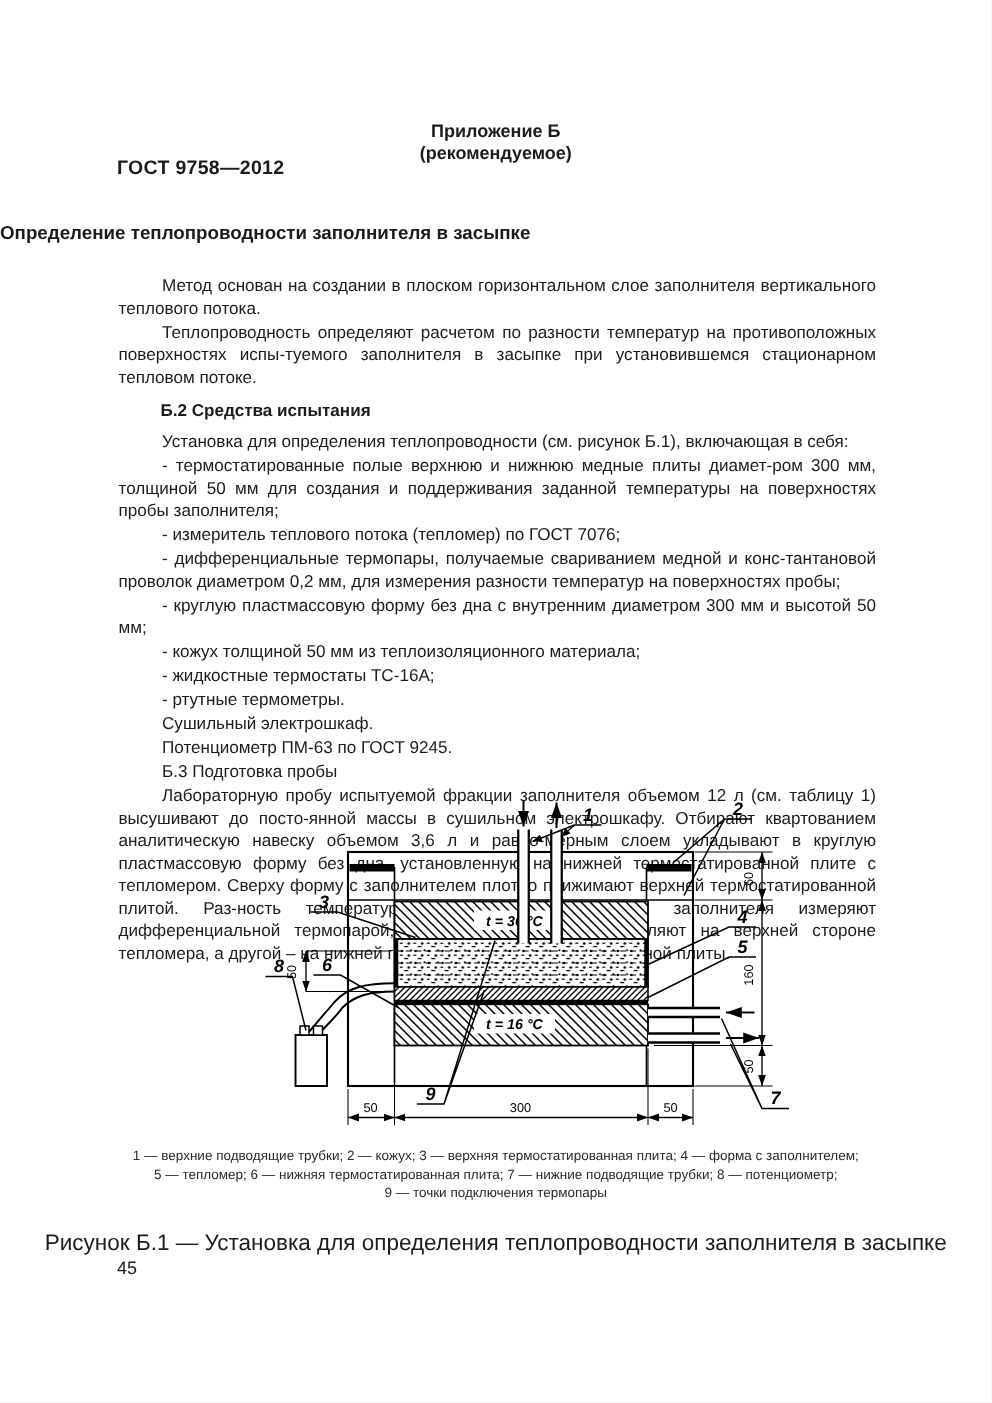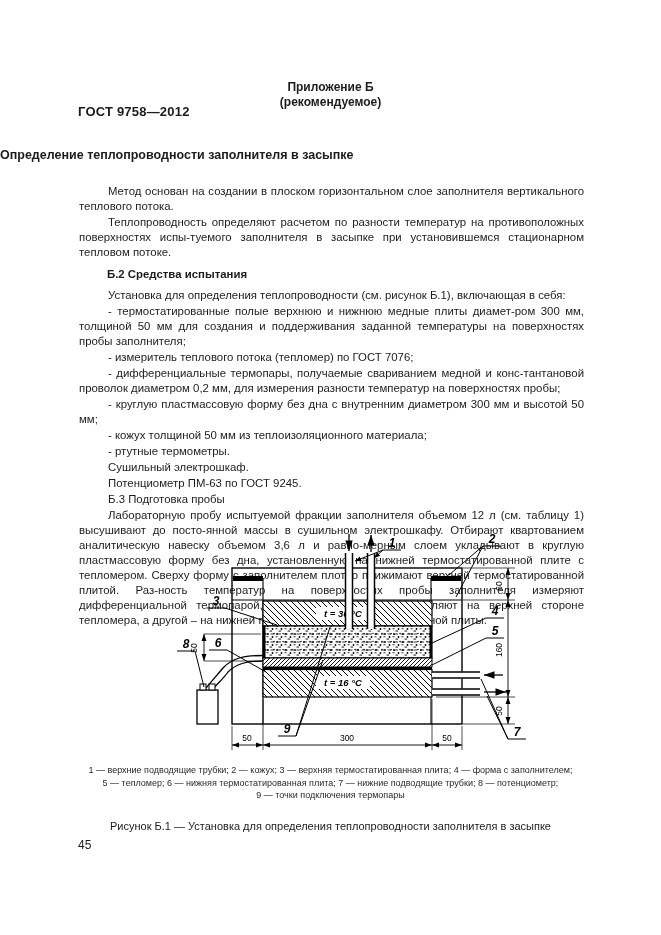--- a/index.html
+++ b/index.html
@@ -14,21 +14,21 @@
   .textcol{position:absolute;left:78px;top:183px;width:507px;font-size:11.4px;line-height:15px;text-align:justify;}
   .textcol p{margin:1px;text-indent:29px;}
   .textcol p.h{font-weight:bold;margin:7px 0 6px 0;}
   .figwrap{position:absolute;left:140px;top:528px;width:430px;height:232px;}
   svg text{font-family:"Liberation Sans","DejaVu Sans",sans-serif;}
   .callout{font-size:12px;font-weight:bold;font-style:italic;}
   .dimtxt{font-size:8.5px;}
   .temptxt{font-size:9.5px;font-weight:bold;font-style:italic;}
   .legend{position:absolute;left:60px;top:764px;width:541px;text-align:center;font-size:9px;line-height:12.5px;color:#2a2a2a;}
   .legend div{margin:0;}
-  .caption{position:absolute;left:0;top:820px;width:100%;text-align:center;font-size:11px;}
+  .caption{position:absolute;left:0;top:820px;width:100%;text-align:center;font-size:15px;}
   .pagenum{position:absolute;left:78px;top:838px;font-size:12px;}
 </style>
 </head>
 <body>
 
 <div class="page">
 
   <div class="doc-code">ГОСТ 9758—2012</div>
 
   <div class="appendix">
@@ -41,20 +41,21 @@
   <div class="textcol">
     <p>Метод основан на создании в плоском горизонтальном слое заполнителя вертикального теплового потока.</p>
     <p>Теплопроводность определяют расчетом по разности температур на противоположных поверхностях испы-туемого заполнителя в засыпке при установившемся стационарном тепловом потоке.</p>
     <p class="h">Б.2 Средства испытания</p>
     <p>Установка для определения теплопроводности (см. рисунок Б.1), включающая в себя:</p>
     <p>- термостатированные полые верхнюю и нижнюю медные плиты диамет-ром 300 мм, толщиной 50 мм для создания и поддерживания заданной температуры на поверхностях пробы заполнителя;</p>
     <p>- измеритель теплового потока (тепломер) по ГОСТ 7076;</p>
     <p>- дифференциальные термопары, получаемые свариванием медной и конс-тантановой проволок диаметром 0,2 мм, для измерения разности температур на поверхностях пробы;</p>
     <p>- круглую пластмассовую форму без дна с внутренним диаметром 300 мм и высотой 50 мм;</p>
     <p>- кожух толщиной 50 мм из теплоизоляционного материала;</p>
+    <p>- жидкостные термостаты ТС-16А;</p>
     <p>- ртутные термометры.</p>
     <p>Сушильный электрошкаф.</p>
     <p>Потенциометр ПМ-63 по ГОСТ 9245.</p>
     <p>Б.3 Подготовка пробы</p>
     <p>Лабораторную пробу испытуемой фракции заполнителя объемом 12 л (см. таблицу 1) высушивают до посто-янной массы в сушильном электрошкафу. Отбирают квартованием аналитическую навеску объемом 3,6 л и равно-мерным слоем укладывают в круглую пластмассовую форму без дна, установленную на нижней термостатированной плите с тепломером. Сверху форму с заполнителем плотно прижимают верхней термостатированной плитой. Раз-ность температур на поверхностях пробы заполнителя измеряют дифференциальной термопарой, один спай кото-рой закрепляют на верхней стороне тепломера, а другой – на нижней грани верхней термостатированной плиты.</p>
   </div>
 
   <div class="figwrap">
   <svg width="430" height="232" viewBox="0 0 430 232">
     <defs>

